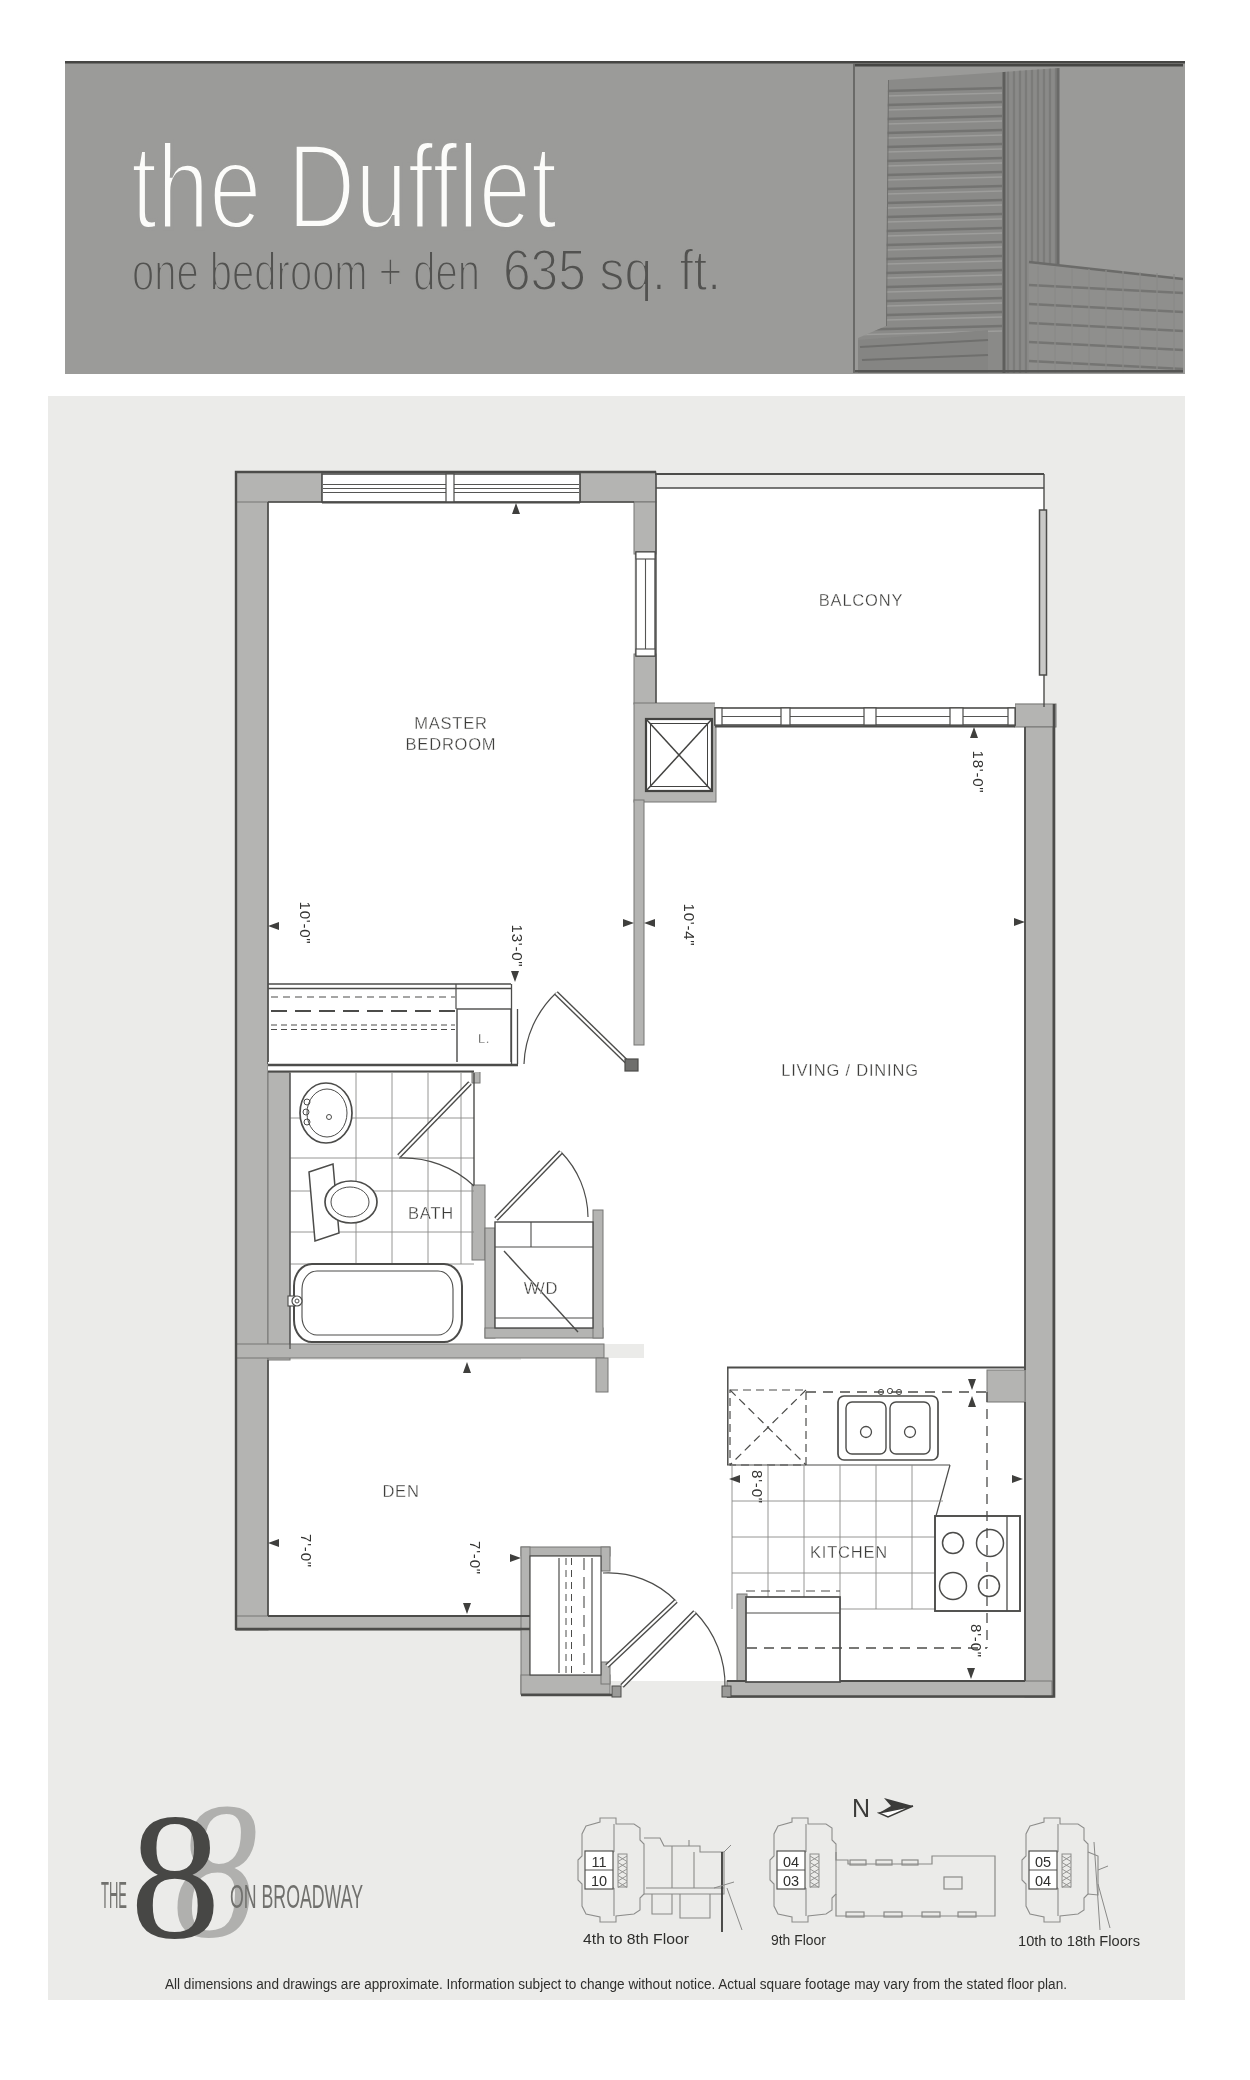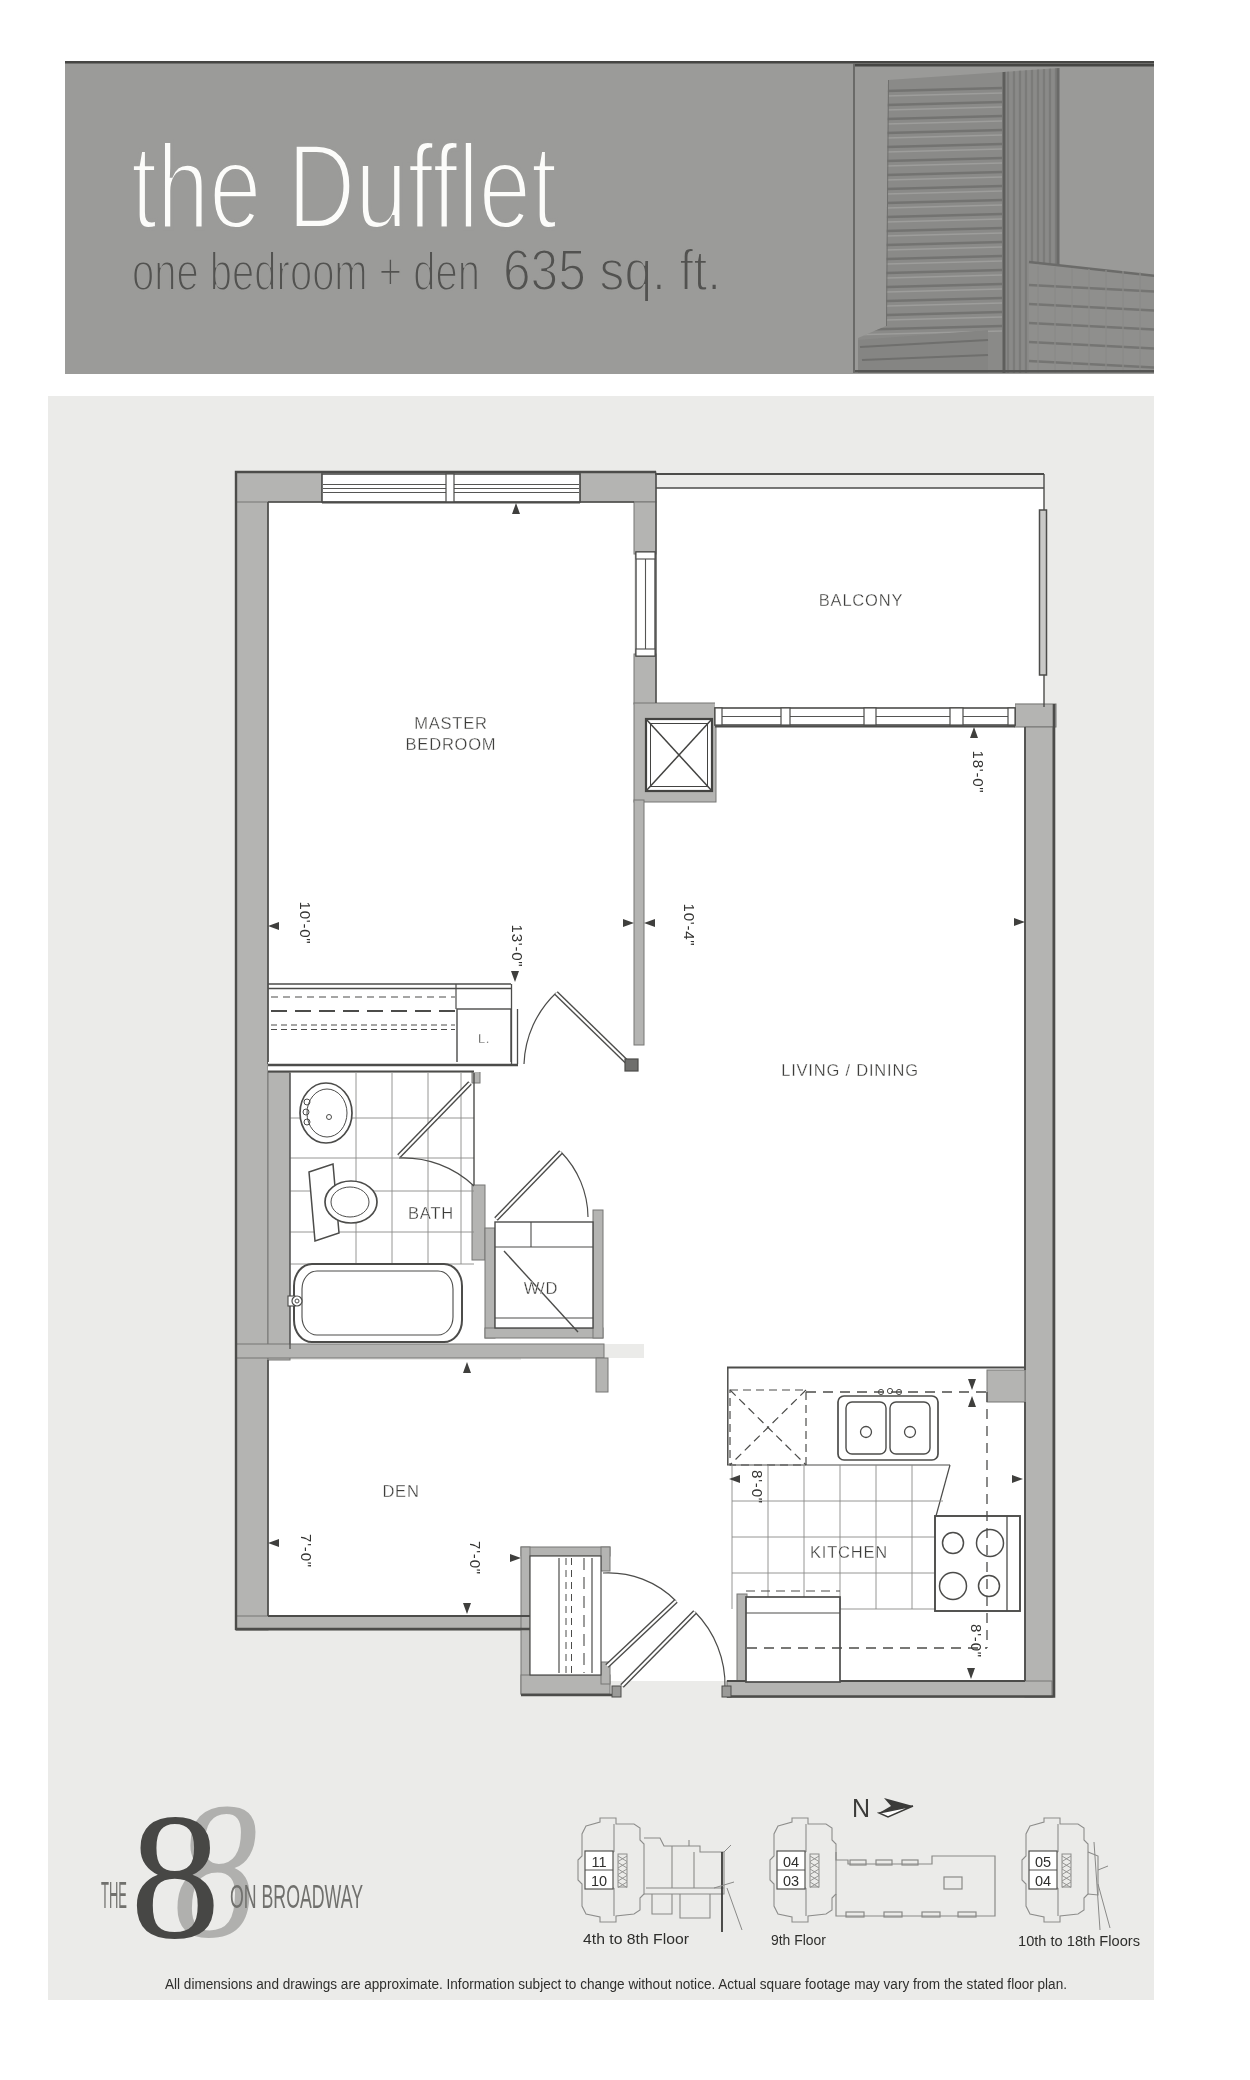--- a/index.html
+++ b/index.html
@@ -1,16 +1,16 @@
 <!DOCTYPE html>
 <html><head>
 <meta charset="utf-8">
 <style>
   html,body{margin:0;padding:0;background:#fff;}
-  #page{position:relative;width:1154px;height:2080px;background:#ffffff;overflow:hidden;font-family:"Liberation Sans",sans-serif;}
+  #page{position:relative;width:1250px;height:2080px;background:#ffffff;overflow:hidden;font-family:"Liberation Sans",sans-serif;}
   svg{position:absolute;left:0;top:0;}
 </style>
 </head>
 <body>
 <div id="page">
 <svg width="1250" height="2080" viewBox="0 0 1250 2080" font-family="Liberation Sans">
 
 <g>
 <rect x="65" y="61" width="1120" height="313" fill="#9b9b99"></rect>
 <rect x="65" y="61" width="1120" height="2.5" fill="#454543"></rect>

